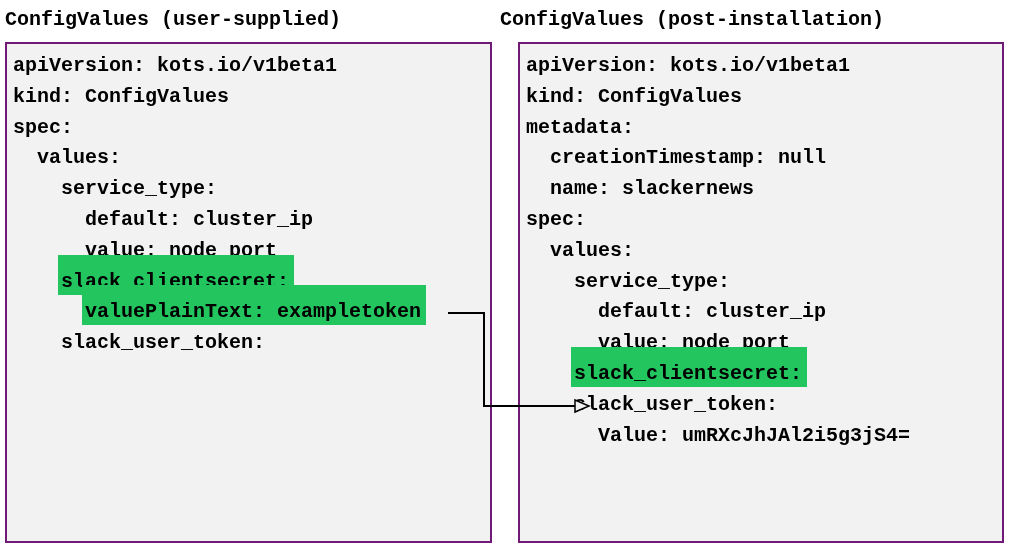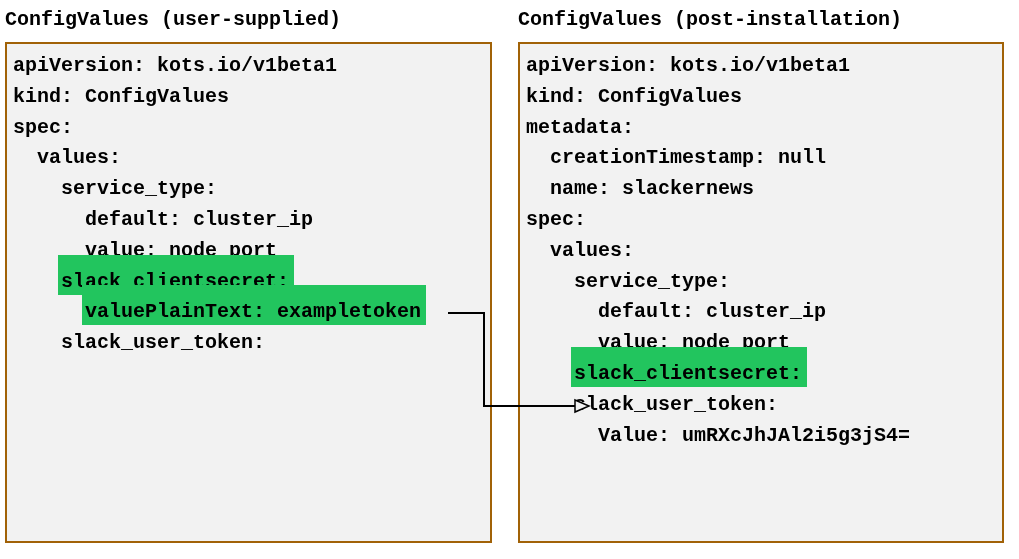--- a/index.html
+++ b/index.html
@@ -19,28 +19,28 @@
     position: absolute;
     top: 6px;
     height: 28px;
     line-height: 28px;
     font-size: 20px;
     font-weight: bold;
     white-space: nowrap;
     color: #000;
   }
   #left-title  { left: 5px;   width: 487px; }
-  #right-title { left: 518px; width: 486px; }
+  #right-title { left: 500px; width: 486px; }
   .panel {
     position: absolute;
     top: 42px;
     height: 501px;
     box-sizing: border-box;
     background: #f2f2f2;
-    border: 2px solid #a16207;
+    border: 2px solid #701a75;
     padding: 7px 0 0 6px;
     overflow: hidden;
   }
   #left-panel  { left: 5px;   width: 487px; }
   #right-panel { left: 518px; width: 486px; }
   .code-line {
     white-space: pre;
     font-size: 20px;
     font-weight: bold;
     line-height: 30.8px;

